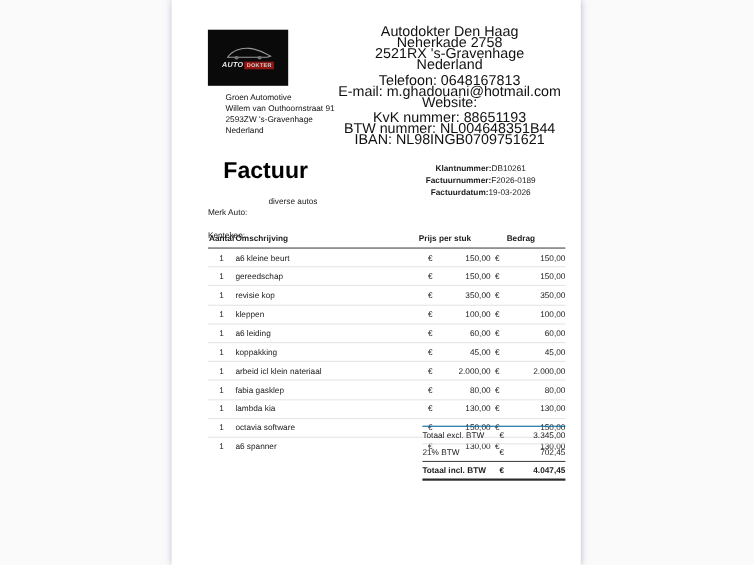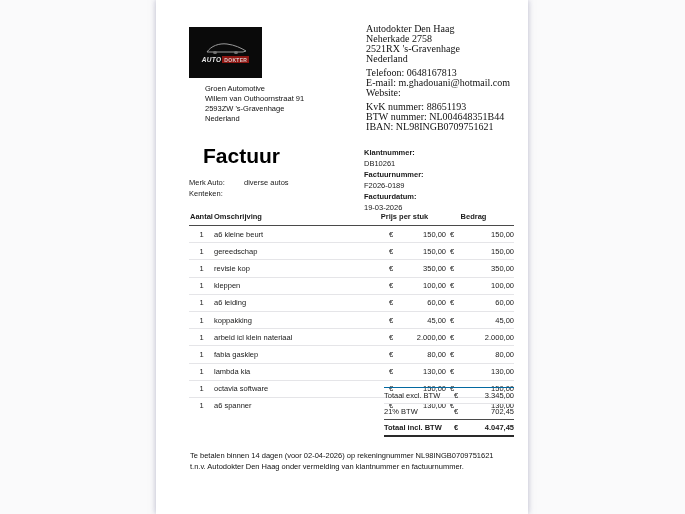--- a/index.html
+++ b/index.html
@@ -25,42 +25,42 @@
     display:flex; flex-direction:column;
     align-items:center; justify-content:center;
   }
   .logo svg { display:block; }
   .logo-textrow { display:flex; align-items:center; margin-top:1px; }
   .logo-auto { color:#e8e8e8; font-size:6.5px; font-weight:bold; font-style:italic; letter-spacing:0.3px; }
   .logo-dokter { background:#8f1713; color:#d8c9c9; font-size:5px; font-weight:bold; padding:0.5px 2px; margin-left:1px; letter-spacing:0.3px; }
   
   .sender {
     position:absolute; right:18px; top:24px;
-    text-align:left; font-size:10px; line-height:10px; color:#111;font-family:Liberation Serif, serif;
+    text-align:center; font-size:13px; line-height:10px; color:#111;
   }
   .sender .grp { margin-top:4px; }
   .sender .grp:first-child { margin-top:0; }
   
   .client {
     position:absolute; left:49px; top:84px;
     font-size:7.5px; line-height:10px; color:#111;
   }
   
   .title {
     position:absolute; left:47px; top:144px;
     font-size:21px; font-weight:bold; color:#000;
   }
   
   .meta { position:absolute; right:18px; top:147px; width:146px; font-size:7.5px; line-height:11px; }
-  .meta-row { display:flex; justify-content:flex-end;flex-direction:column; }
+  .meta-row { display:flex; justify-content:center; }
   .meta-label { font-weight:bold; }
   
   .vehicle { position:absolute; left:33px; top:177px; font-size:7.5px; line-height:11px; }
   .vehicle-row { display:flex; }
-  .vehicle-label { width:55px; }
+  .vehicle-label { width:55px;margin-top:10px; }
   
   .items { position:absolute; left:33px; top:209px; width:325px; font-size:7.5px; }
   .items-header { display:flex; font-weight:bold; padding:3px 0 4px 0; border-bottom:1px solid #4a4a4a; }
   .items-row { display:flex; padding:3.6px 0; border-bottom:1px solid #e5e5e8; }
   .items-row:last-child { border-bottom:none; }
   .c-qty { width:25px;text-align:center; }
   .c-desc { flex:1; }
   .c-eur1 { width:12px; }
   .c-price { width:45px; text-align:right; }
   .c-eur2 { width:12px; padding-left:4px; }
@@ -261,18 +261,14 @@
       <span class="t-eur">€</span>
       <span class="t-value">702,45</span>
     </div>
     <div class="totals-row r2">
       <span class="t-label">Totaal incl. BTW</span>
       <span class="t-eur">€</span>
       <span class="t-value">4.047,45</span>
     </div>
   </div>
 
-  <div class="footer">
-    <div>Te betalen binnen 14 dagen (voor 02-04-2026) op rekeningnummer NL98INGB0709751621</div>
-    <div>t.n.v. Autodokter Den Haag onder vermelding van klantnummer en factuurnummer.</div>
-  </div>
 
 </div>
 
 </body></html>

